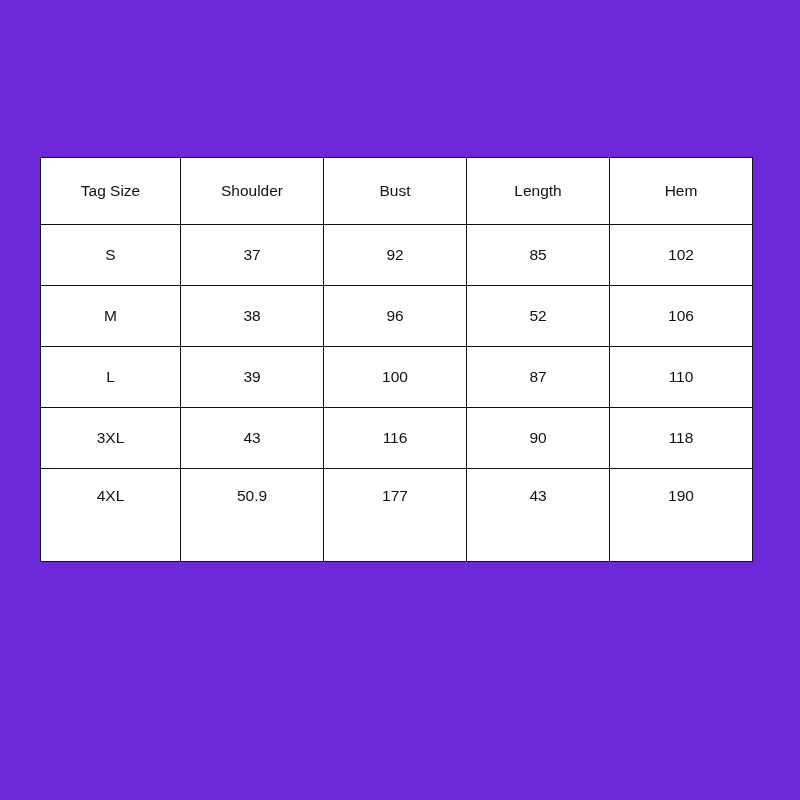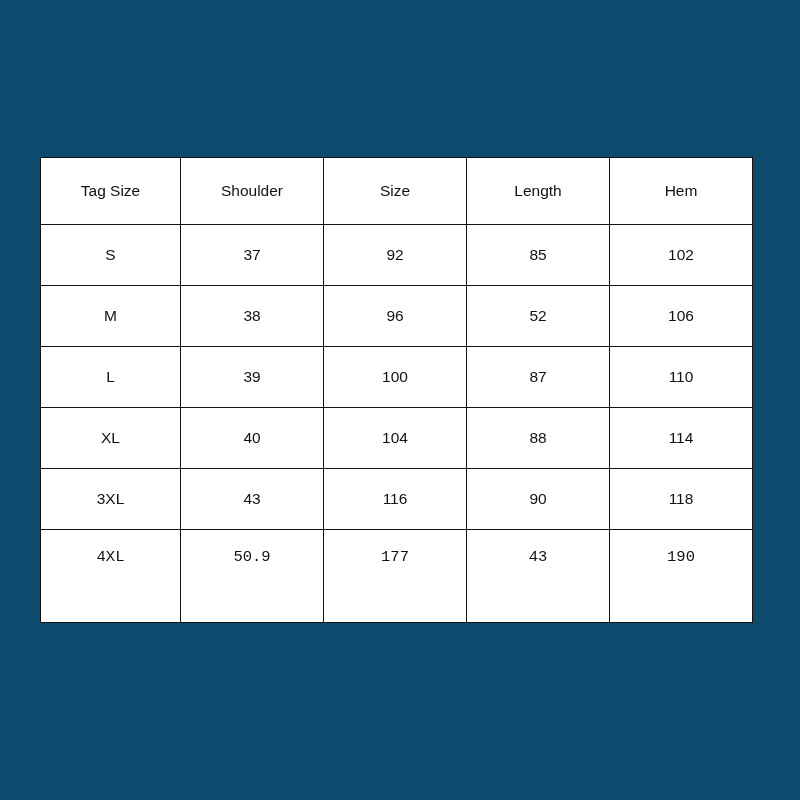--- a/index.html
+++ b/index.html
@@ -11,21 +11,21 @@
     height: 800px;
     background: #ffffff;
     font-family: "Liberation Sans", sans-serif;
     color: #111111;
     overflow: hidden;
   }
   .page {
     position: relative;
     width: 800px;
     height: 800px;
-    background: #0c4a6e;
+    background: #6d28d9;
   }
   .size-table-wrap {
     position: absolute;
     left: 40px;
     top: 157px;
     width: 712px;
   }
   table.size-table {
     border-collapse: collapse;
     width: 712px;
@@ -46,21 +46,20 @@
     height: 66px;
     font-size: 15.5px;
   }
   table.size-table tbody td {
     height: 60px;
   }
   table.size-table tbody tr:last-child td {
     height: 74px;
     vertical-align: top;
     padding-top: 18px;
-    font-family: Liberation Mono, monospace;
   }
   col.c-tag    { width: 140px; }
   col.c-sh     { width: 143px; }
   col.c-bust   { width: 143px; }
   col.c-len    { width: 143px; }
   col.c-hem    { width: 143px; }
 </style>
 </head>
 <body>
 
@@ -71,21 +70,21 @@
         <col class="c-tag">
         <col class="c-sh">
         <col class="c-bust">
         <col class="c-len">
         <col class="c-hem">
       </colgroup>
       <thead>
         <tr>
           <th>Tag Size</th>
           <th>Shoulder</th>
-          <th>Size</th>
+          <th>Bust</th>
           <th>Length</th>
           <th>Hem</th>
         </tr>
       </thead>
       <tbody>
         <tr>
           <td>S</td>
           <td>37</td>
           <td>92</td>
           <td>85</td>
@@ -99,27 +98,20 @@
           <td>106</td>
         </tr>
         <tr>
           <td>L</td>
           <td>39</td>
           <td>100</td>
           <td>87</td>
           <td>110</td>
         </tr>
         <tr>
-          <td>XL</td>
-          <td>40</td>
-          <td>104</td>
-          <td>88</td>
-          <td>114</td>
-        </tr>
-        <tr>
           <td>3XL</td>
           <td>43</td>
           <td>116</td>
           <td>90</td>
           <td>118</td>
         </tr>
         <tr>
           <td>4XL</td>
           <td>50.9</td>
           <td>177</td>

